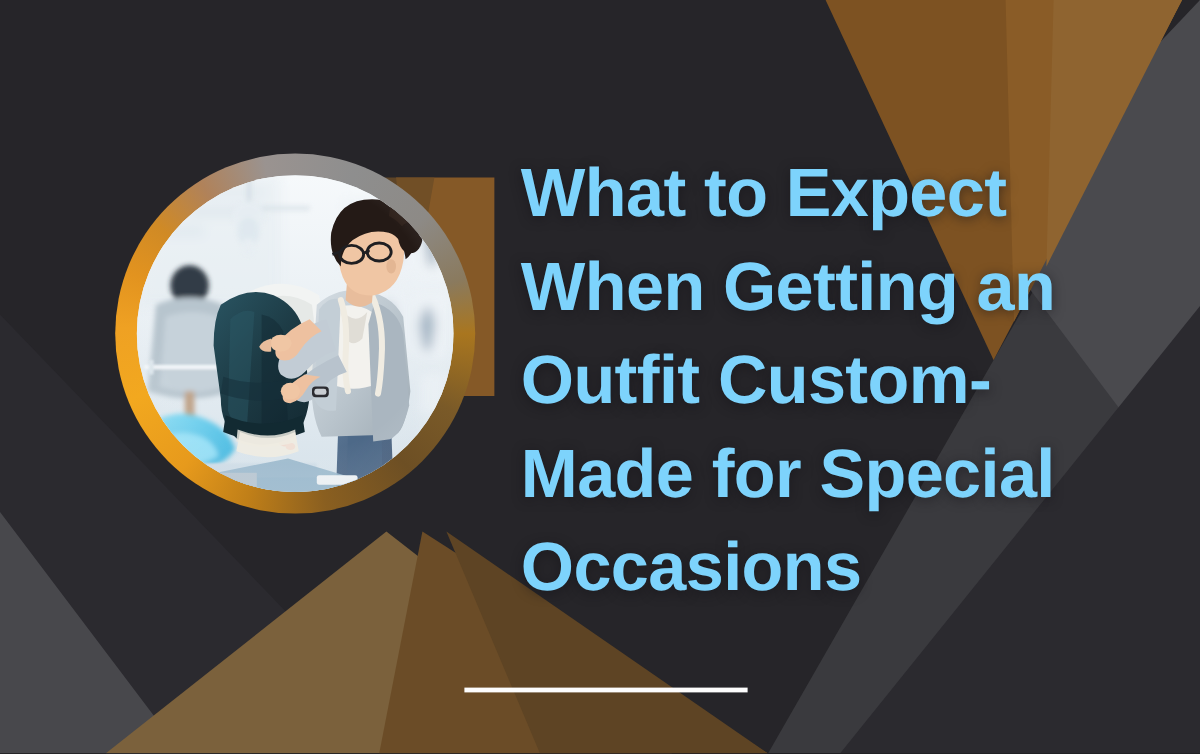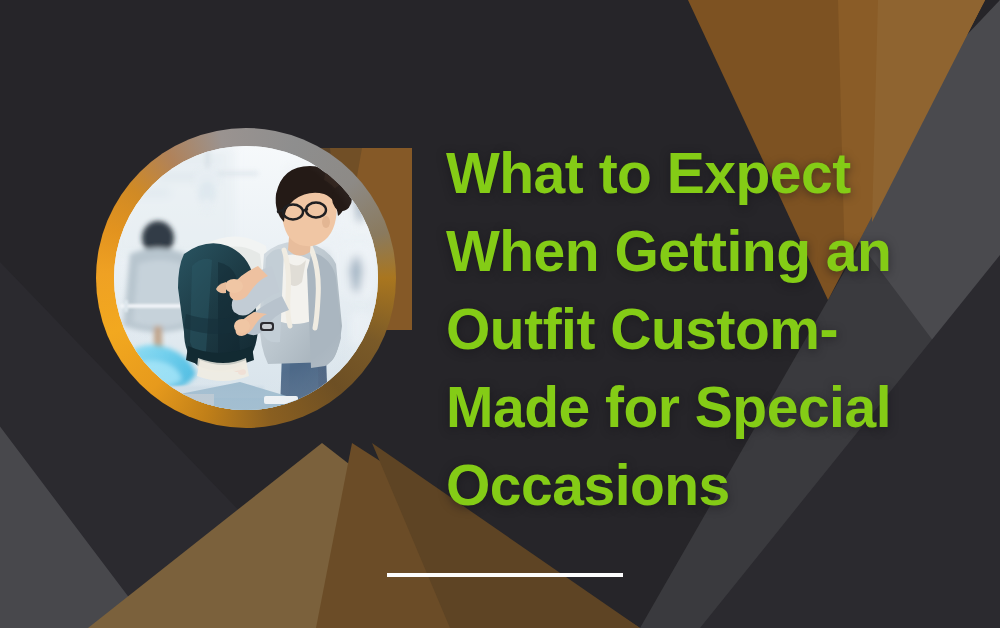--- a/index.html
+++ b/index.html
@@ -74,27 +74,27 @@
     display: block;
   }
 
   
   .headline {
     position: absolute;
     left: 434px;
     top: 122px;
     width: 480px;
     z-index: 6;
-    color: #84cc16;
+    color: #7dd3fc;
     font-size: 57px;
     line-height: 78px;
     font-weight: 700;
     letter-spacing: -0.5px;
     text-shadow: 0 2px 10px rgba(20,18,24,0.55);
-    margin: 12px;
+    margin: 0;
   }
 
   
   .divider {
     position: absolute;
     left: 387px;
     top: 573px;
     width: 236px;
     height: 4px;
     background: #fdfdfd;

